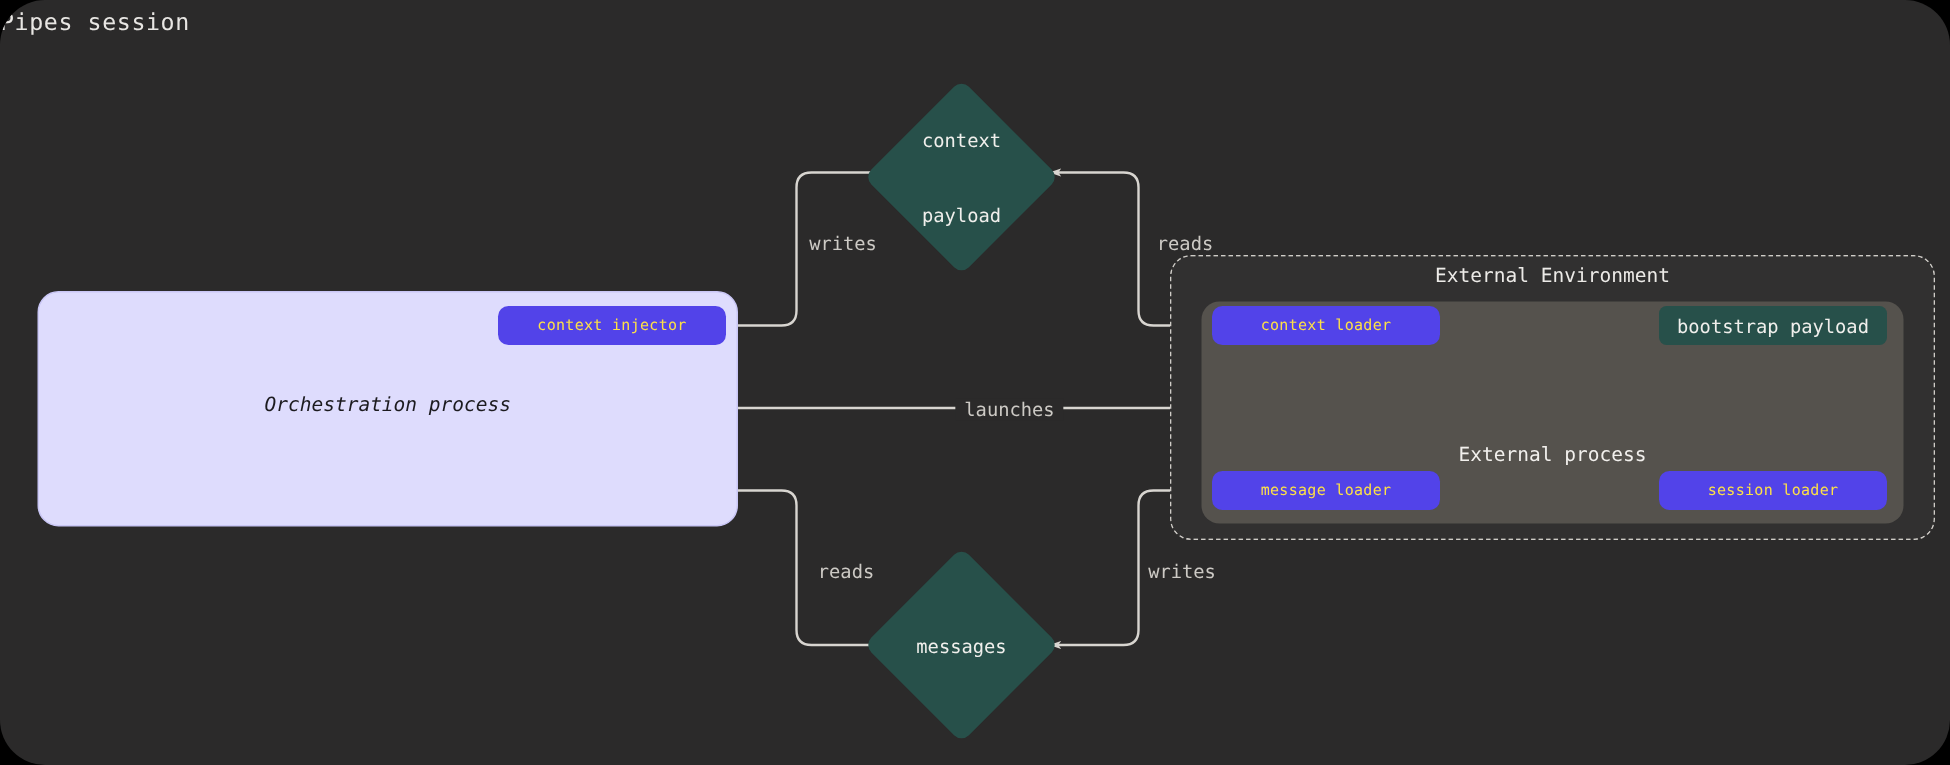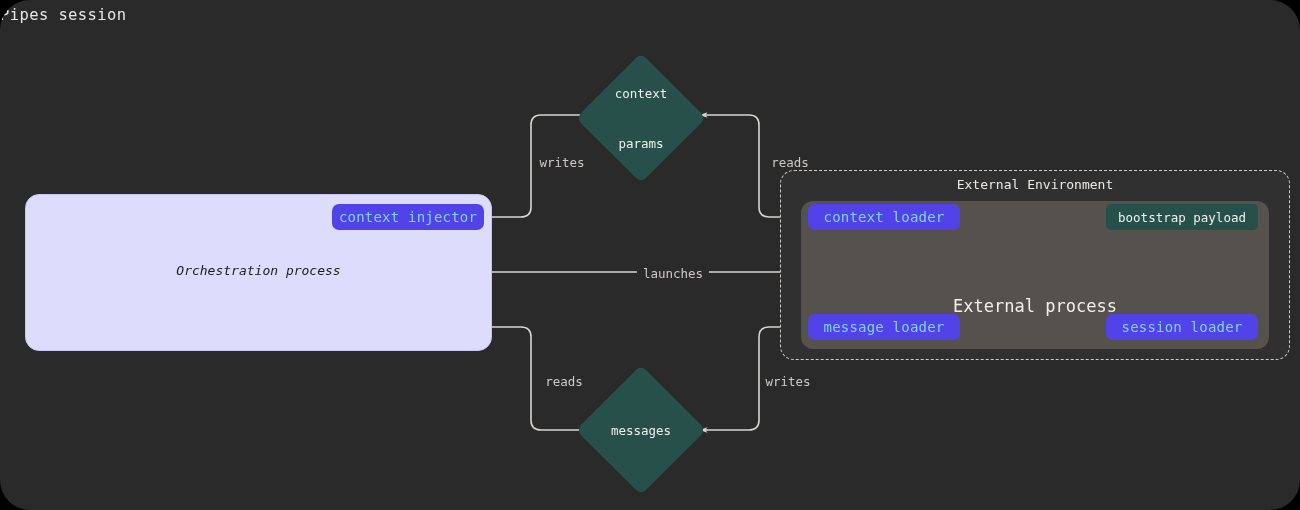--- a/index.html
+++ b/index.html
@@ -66,23 +66,23 @@
     width: 465px;
     text-align: center;
     color: #1c1b1f;
     font-size: 13px;
   }
 
   
   .pill {
     position: absolute;
     background: #5243e9;
-    color: #7dd3fc;
+    color: #fde047;
     border-radius: 7px;
-    font-size: 14px;
+    font-size: 10px;
     display: flex;
     align-items: center;
     justify-content: center;
     height: 26px;
     letter-spacing: 0.2px;
     white-space: nowrap;
   }
 
   #pill-context-injector { left: 332px; top: 204px; width: 152px; }
   #pill-message-reader   { left: 332px; top: 314px; width: 152px; }
@@ -174,21 +174,21 @@
     background: #55524d;
     border-radius: 12px;
   }
   #external-process-label {
     position: absolute;
     left: 0;
     top: 95px;
     width: 468px;
     text-align: center;
     color: #f2f0ed;
-    font-size: 17px;
+    font-size: 13px;
   }
 
   
   .edge-label {
     position: absolute;
     color: #cdcac5;
     font-size: 12.5px;
     white-space: nowrap;
     transform: translate(-50%, -50%);
     margin-left: 31px;
@@ -254,21 +254,21 @@
   <div class="pill" id="pill-context-loader">context loader</div>
   <div class="pill" id="pill-message-writer">message loader</div>
   <div class="pill" id="pill-params-loader">session loader</div>
 
   <div id="node-bootstrap-payload">bootstrap payload</div>
 
   <div class="diamond-wrap" id="diamond-context-payload">
     <div class="diamond-shape"></div>
     <div class="diamond-text">
       <span>context</span>
-      <span>params</span>
+      <span>payload</span>
     </div>
   </div>
 
   <div class="diamond-wrap" id="diamond-messages">
     <div class="diamond-shape"></div>
     <div class="diamond-text">
       <span>messages</span>
     </div>
   </div>
 

